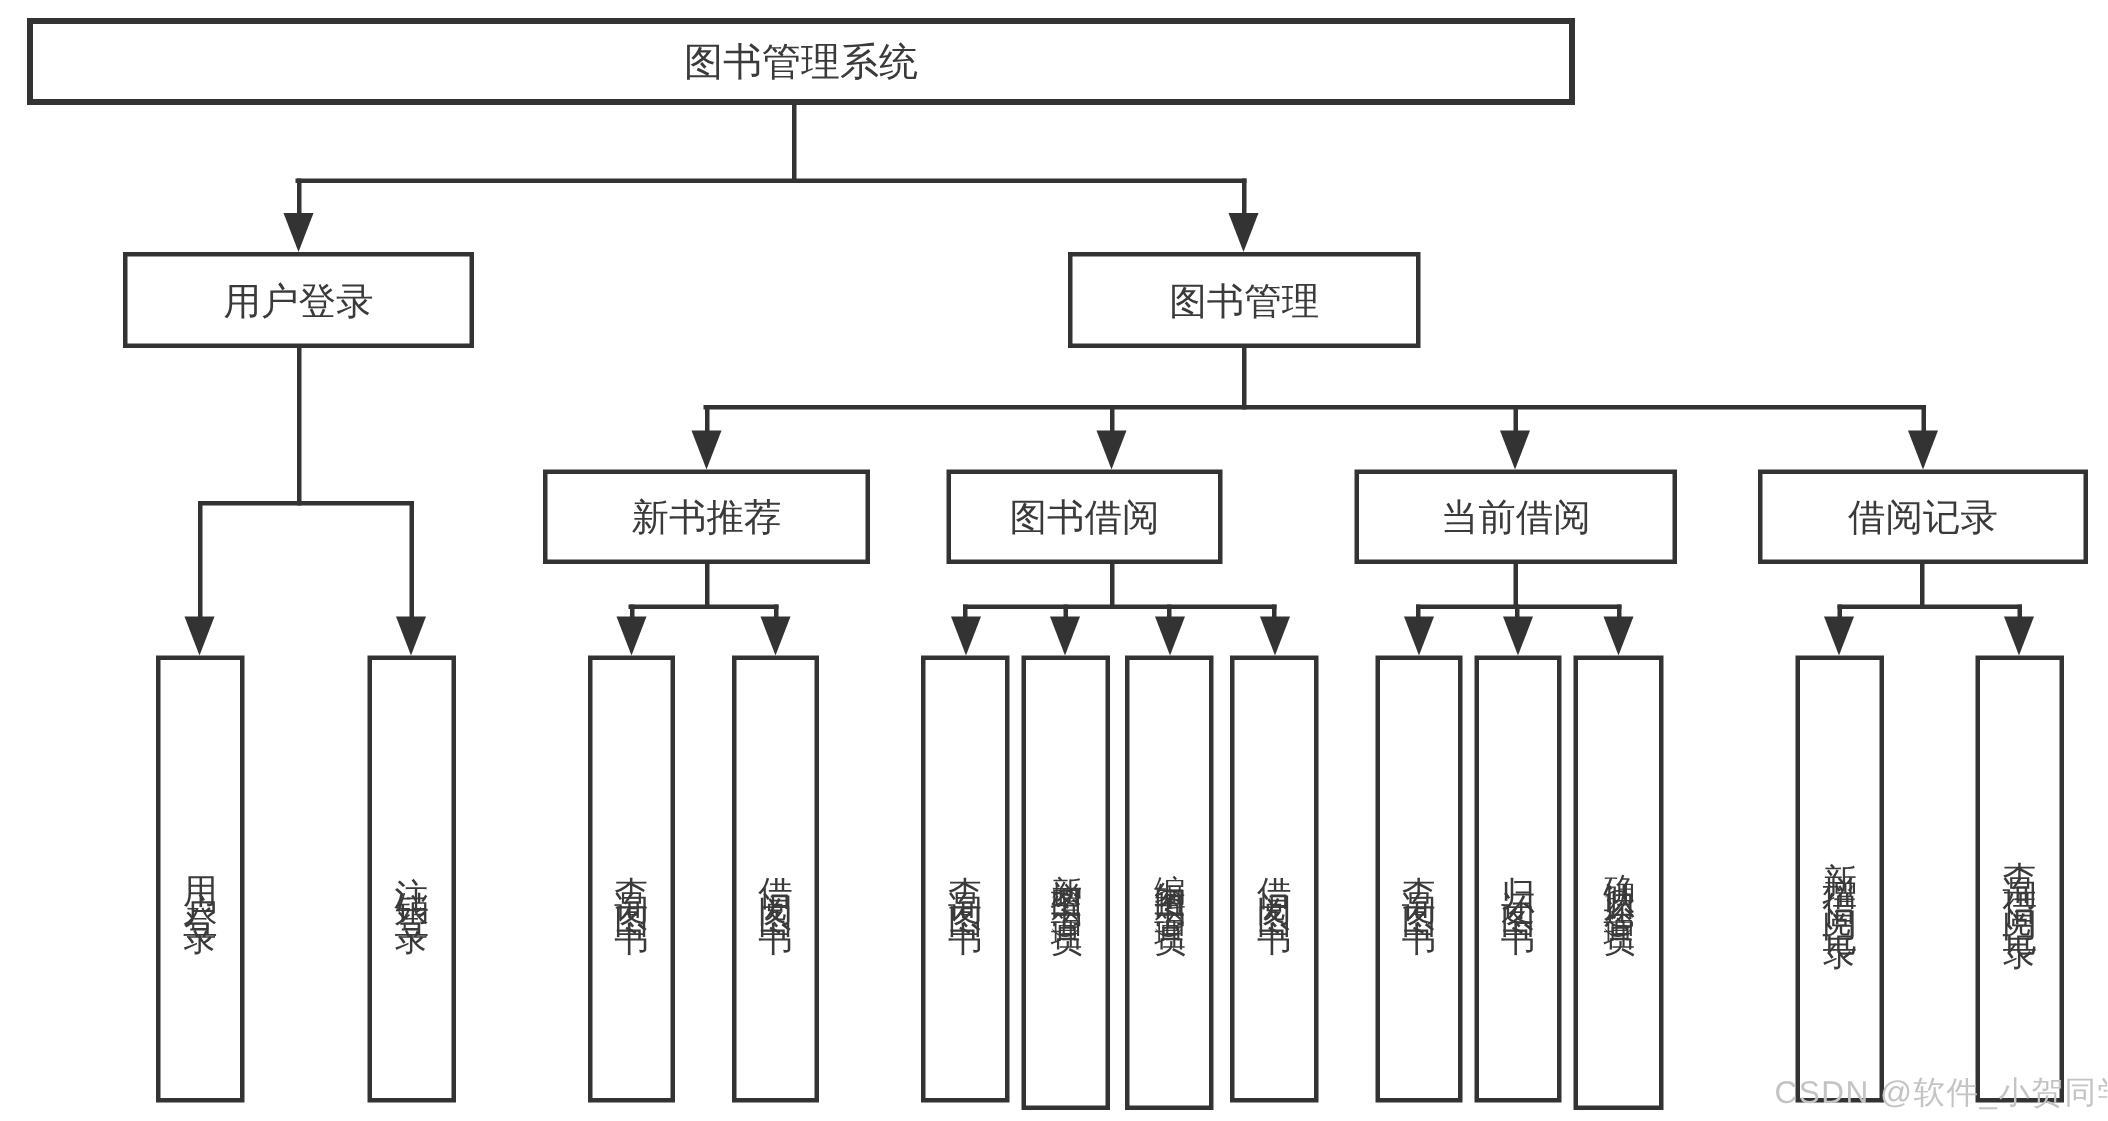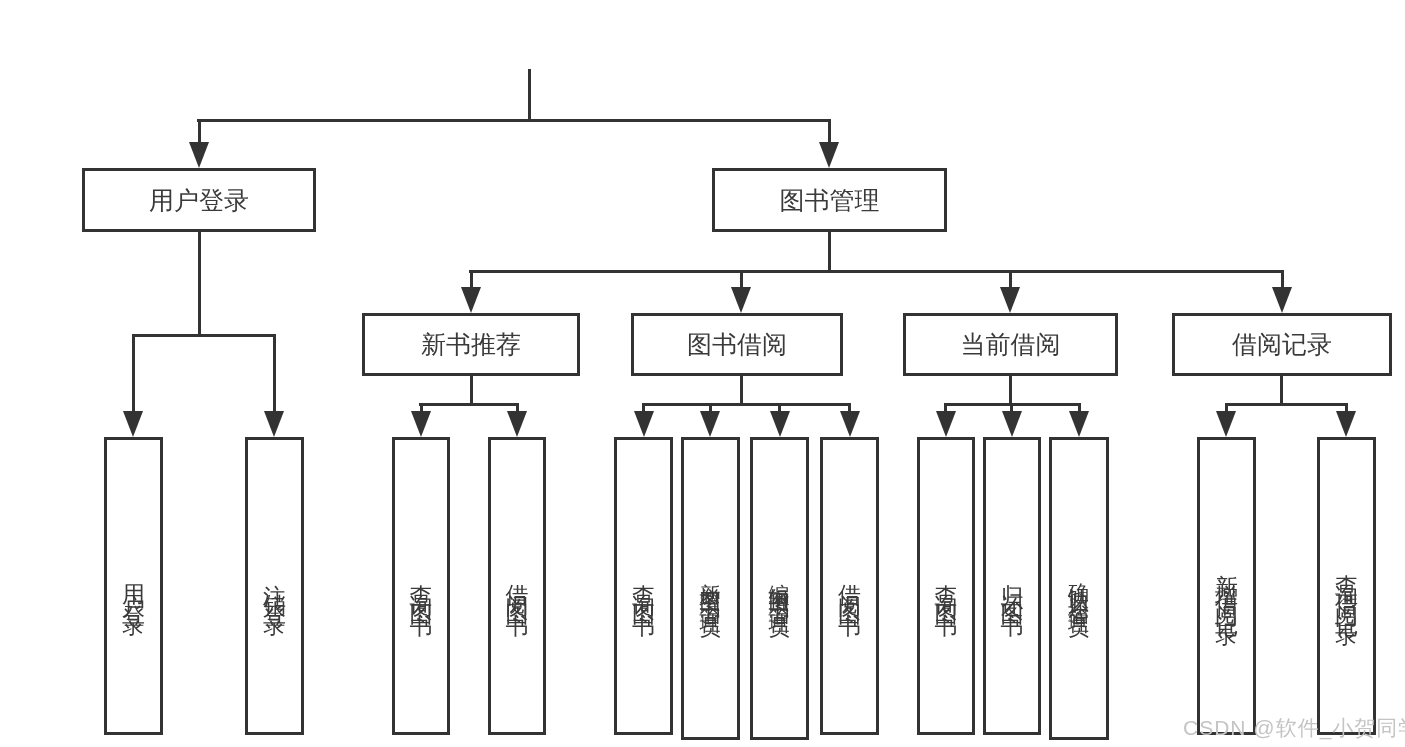--- a/index.html
+++ b/index.html
@@ -29,26 +29,27 @@
   .watermark{
     position:absolute;left:1183px;top:714px;font-size:21px;color:#c4c4c4;
     letter-spacing:1px;z-index:5;white-space:nowrap;
   }
 </style>
 </head>
 <body>
 
 <div id="stage">
 
+  <div class="box root" style="left:18px;top:12px;width:1032px;height:58px;">图书管理系统</div>
 
   <div class="box" style="left:82px;top:168px;width:234px;height:64px;">用户登录</div>
   <div class="box" style="left:712px;top:168px;width:235px;height:64px;">图书管理</div>
 
   <div class="box" style="left:362px;top:313px;width:218px;height:63px;">新书推荐</div>
-  <div class="box" style="left:631px;top:313px;width:212px;height:63px;">图书借阅</div>
+  <div class="box" style="left:631px;top:313px;width:184px;height:63px;">图书借阅</div>
   <div class="box" style="left:1172px;top:313px;width:220px;height:63px;">借阅记录</div>
   <div class="box" style="left:903px;top:313px;width:215px;height:63px;">当前借阅</div>
 
   <div class="box leaf" style="left:104px;top:437px;width:59px;height:298px;">用户登录</div>
   <div class="box leaf" style="left:245px;top:437px;width:59px;height:298px;">注销登录</div>
 
   <div class="box leaf" style="left:392px;top:437px;width:58px;height:298px;">查询图书</div>
   <div class="box leaf" style="left:488px;top:437px;width:58px;height:298px;">借阅图书</div>
 
   <div class="box leaf" style="left:614px;top:437px;width:59px;height:298px;">查询图书</div>

